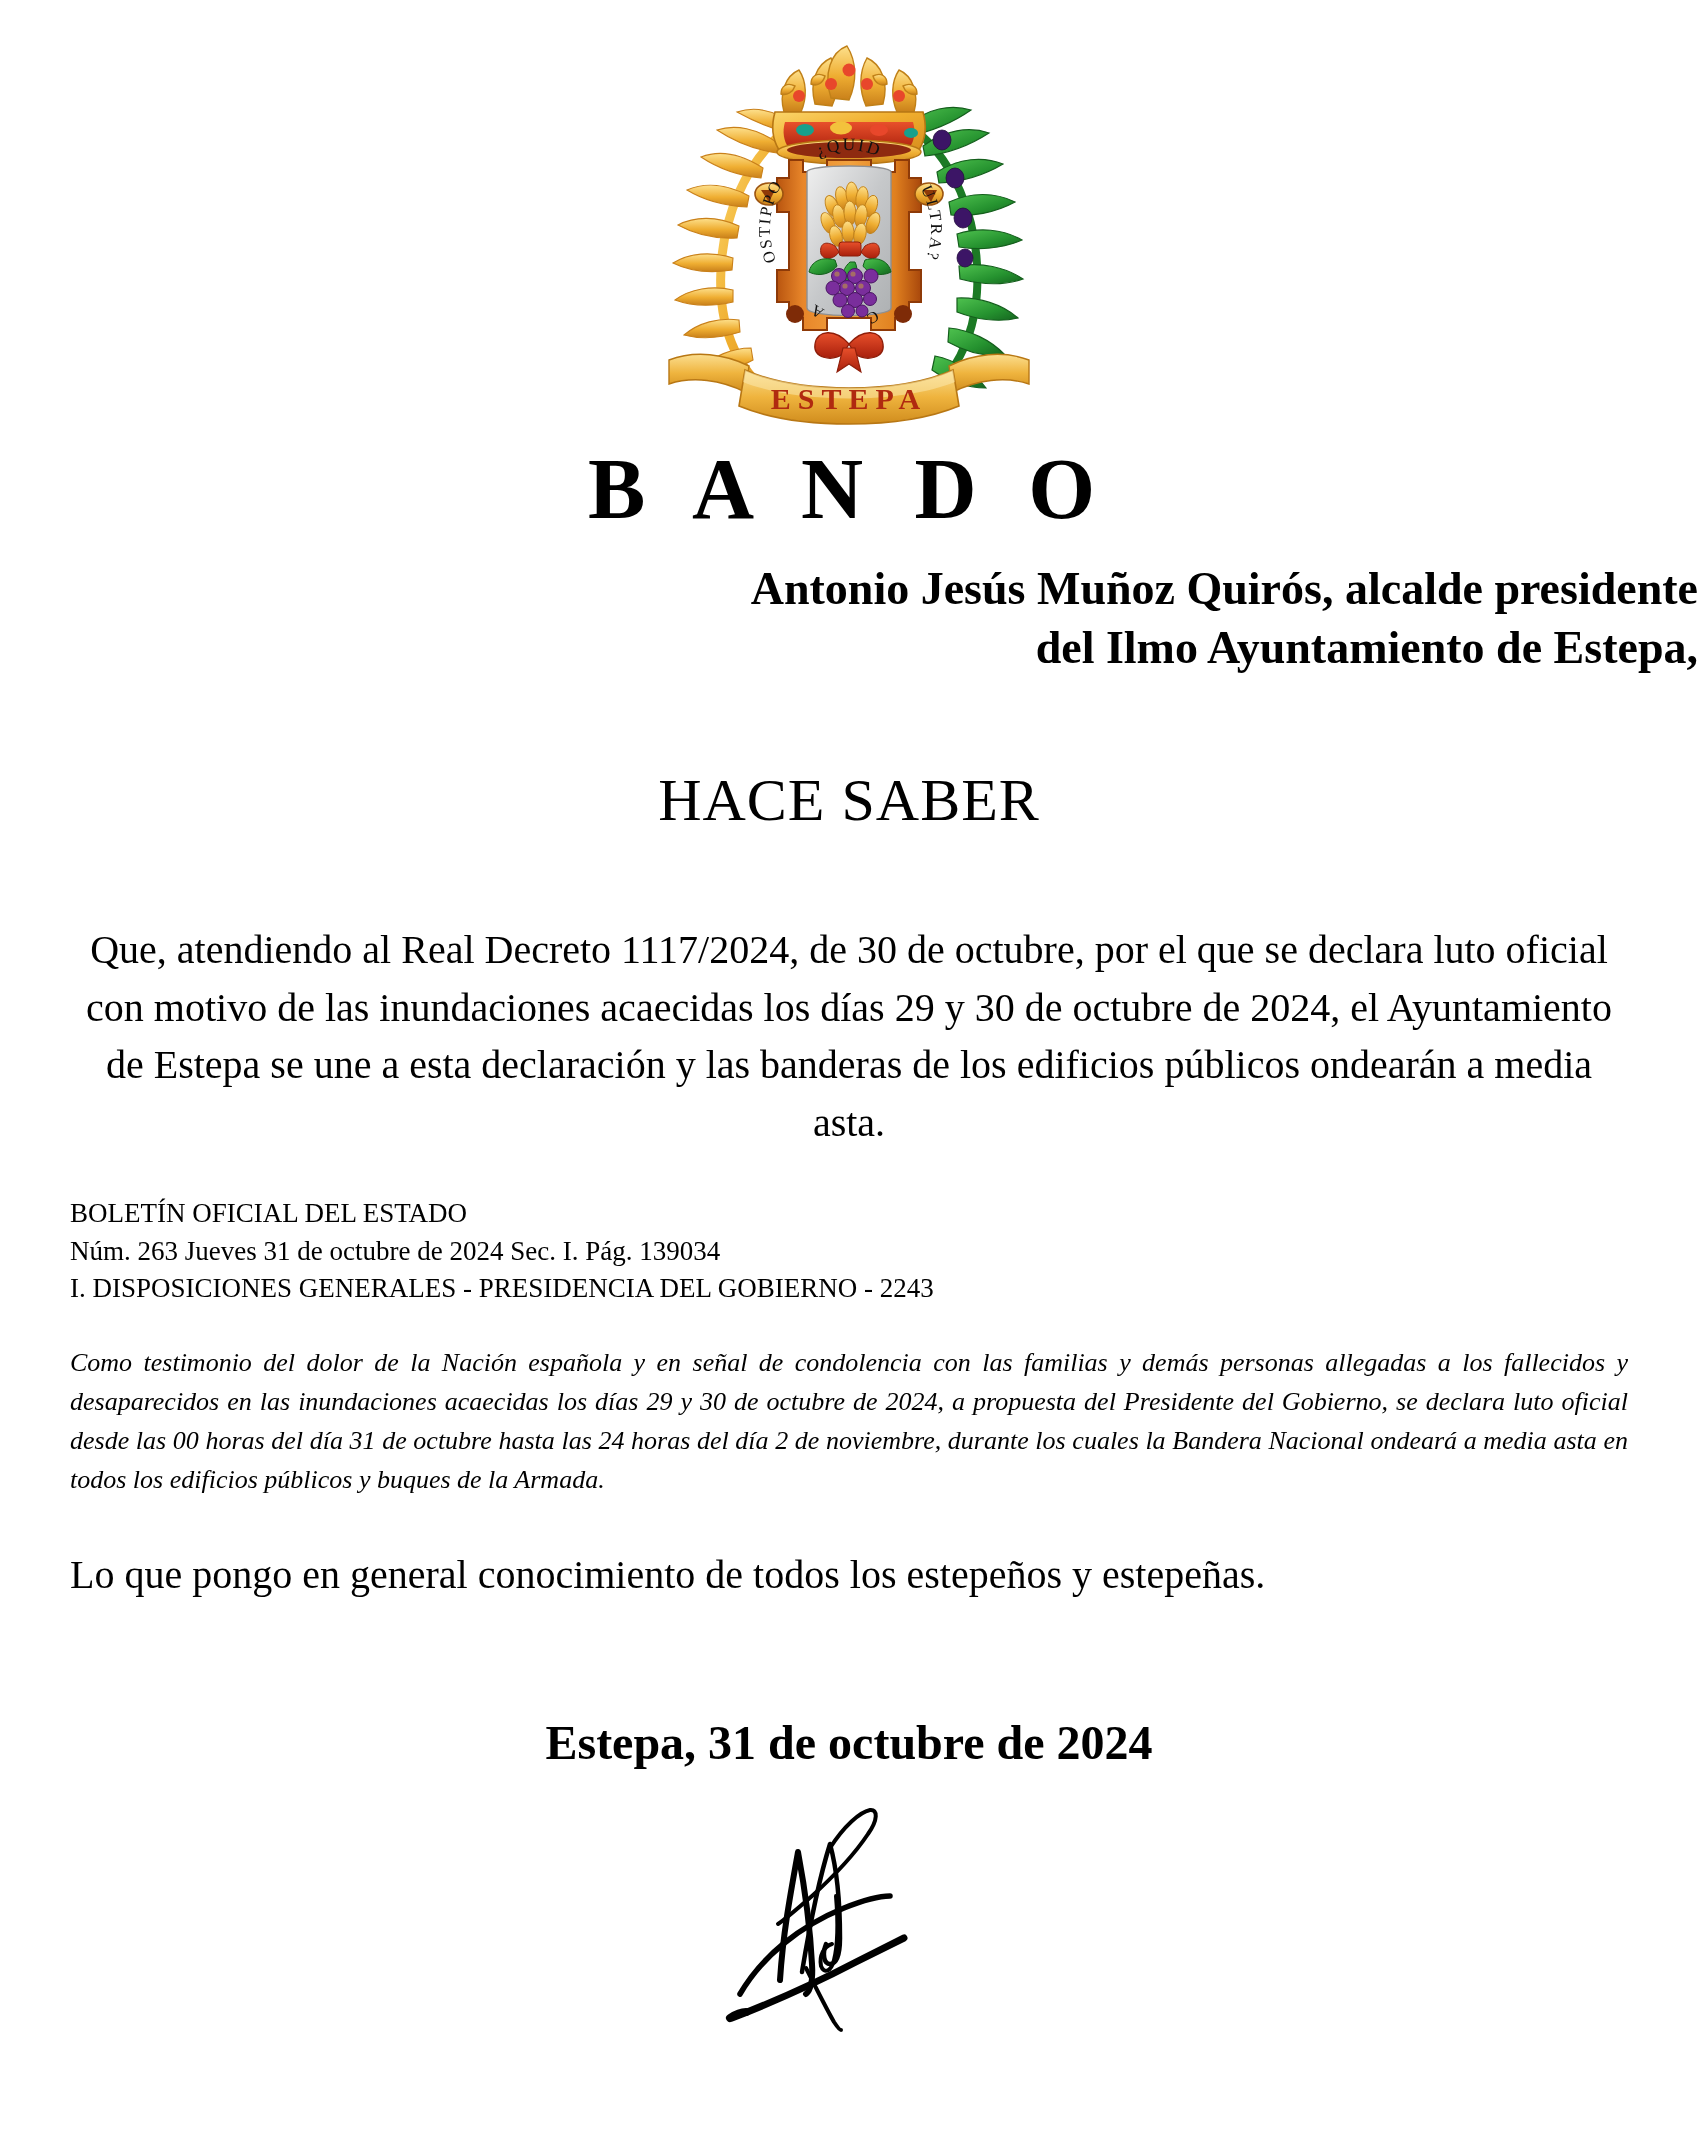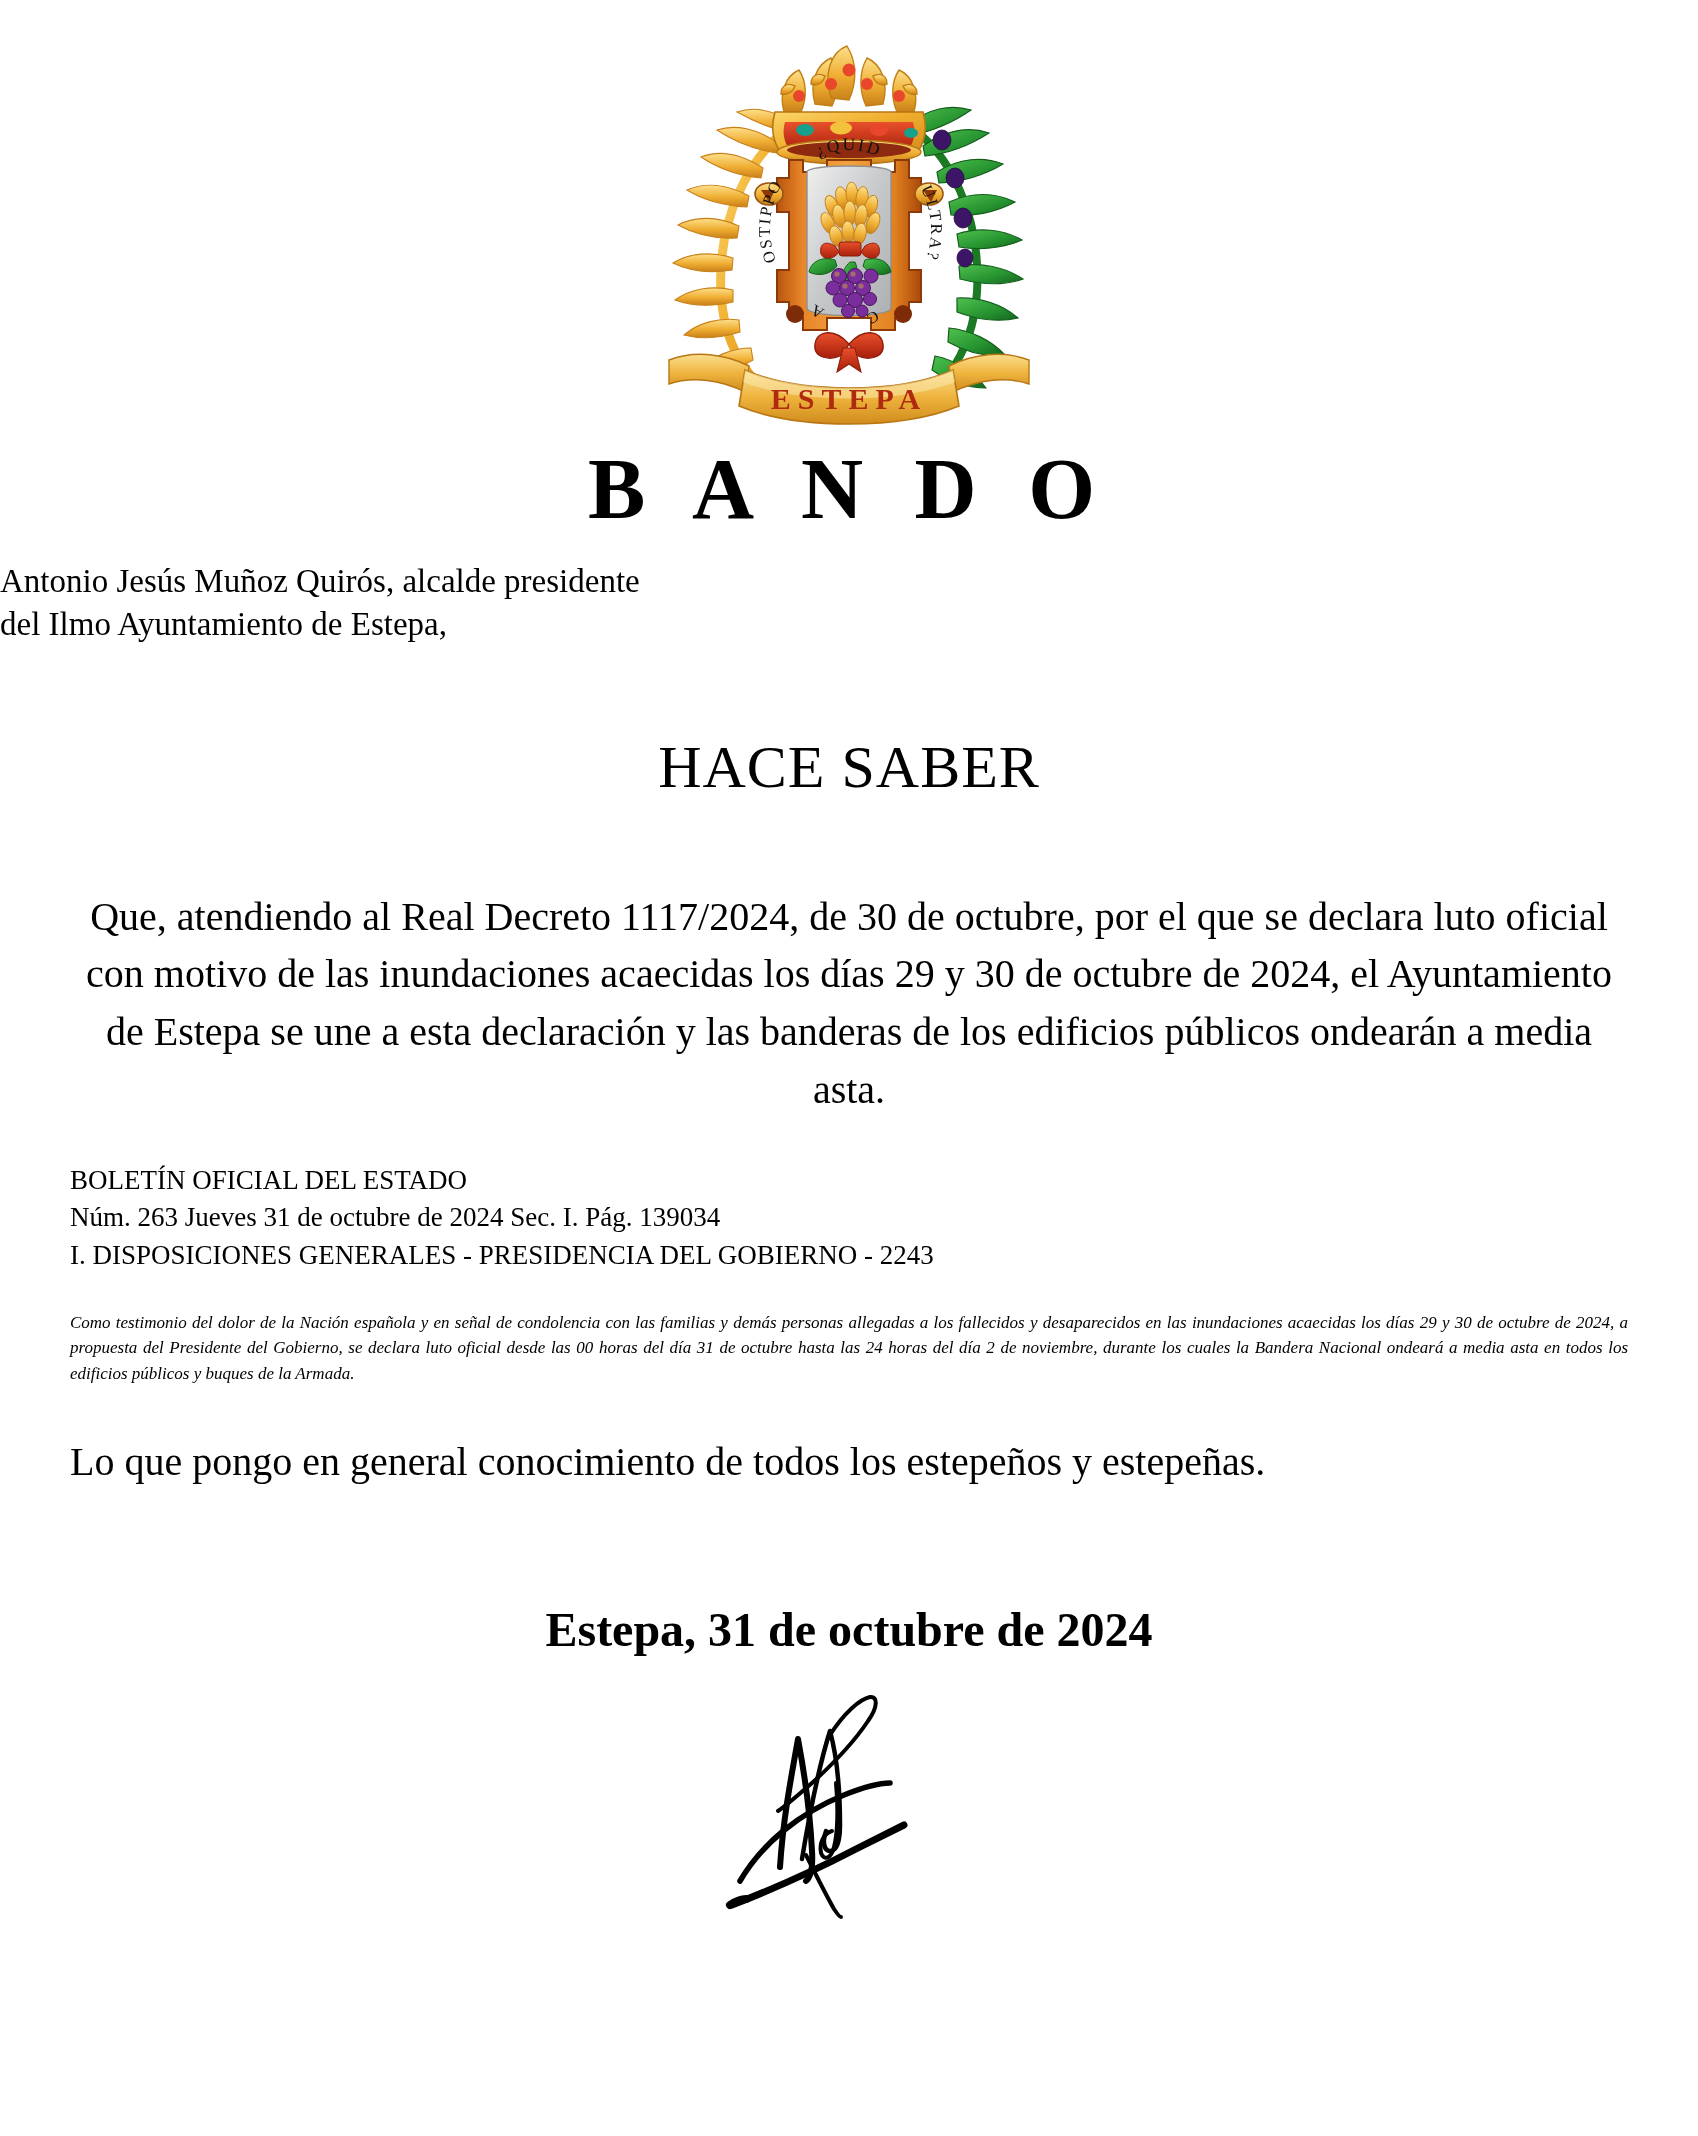--- a/index.html
+++ b/index.html
@@ -25,24 +25,25 @@
   .doc-title {
     text-align:center;
     font-size:86px;
     font-weight:bold;
     letter-spacing:15px;
     margin:18px 0 0 0;
     line-height:1.05;
     padding-left:0;
   }
   .subtitle {
-    text-align:left;
-    font-size:33px;
+    text-align:right;
+    font-size:46px;
     line-height:1.28;
     margin-top:26px;
+    font-weight:bold;
   }
   .proclaim {
     text-align:center;
     font-size:60px;
     margin-top:88px;
     letter-spacing:1px;
   }
 
   
   .body-block {
@@ -51,21 +52,21 @@
     line-height:1.44;
     text-align:center;
   }
   .boe-cite {
     margin:44px 70px 0 70px;
     font-size:27px;
     line-height:1.38;
   }
   .boe-quote {
     margin:36px 70px 0 70px;
-    font-size:17px;
+    font-size:26px;
     line-height:1.5;
     font-style:italic;
     text-align:justify;
   }
   .closing {
     margin:48px 70px 0 70px;
     font-size:40px;
     line-height:1.4;
   }
   .date-line {

